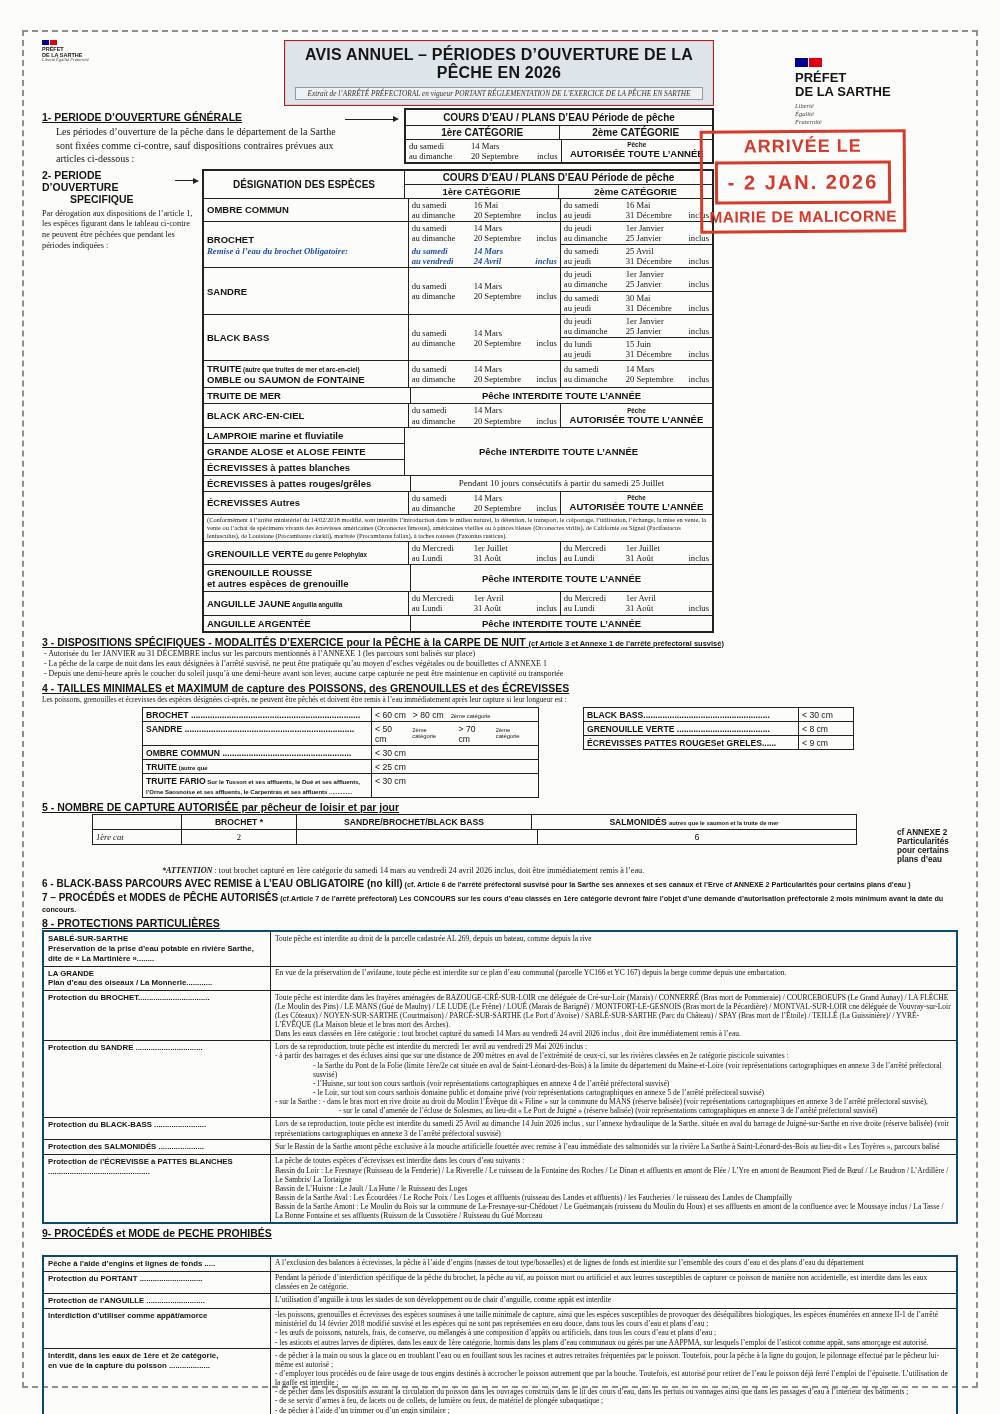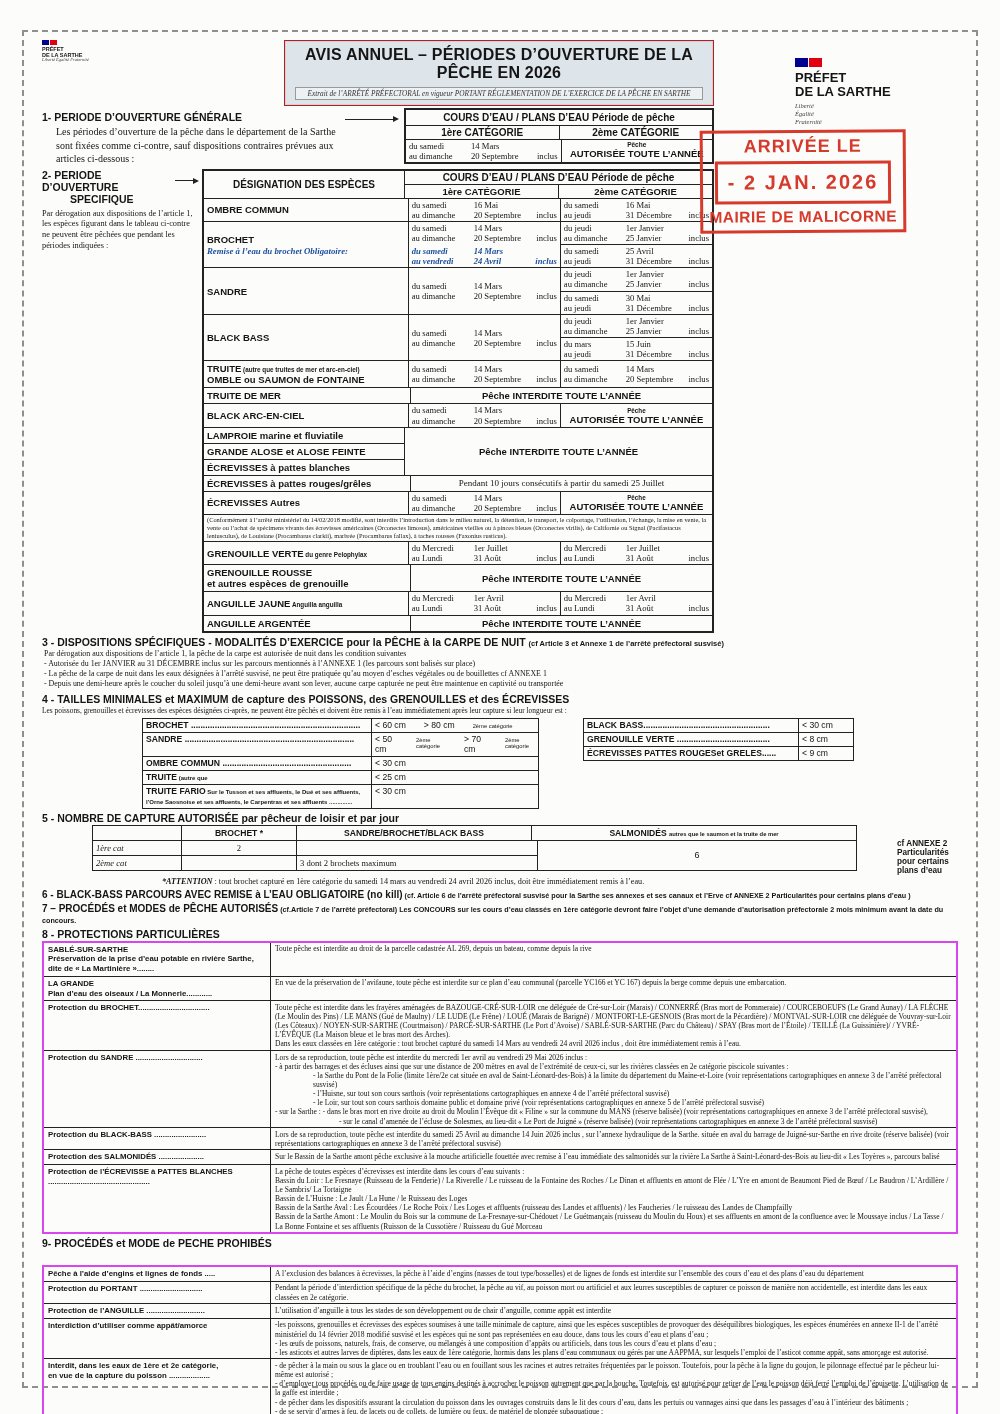--- a/index.html
+++ b/index.html
@@ -27,21 +27,21 @@
   .logo-big{margin-left:95px;font-size:13px;font-weight:bold;line-height:1.12;}
   .logo-big .motto{font-size:6.5px;line-height:1.25;margin-top:2px;}
   .stamp{margin-top:4px;width:192px;border:3px solid #d63a2c;color:#d63a2c;text-align:center;
          padding:3px 4px 4px;transform:rotate(-.4deg);background:rgba(255,255,255,.0);}
   .stamp .l1{font-size:18px;font-weight:bold;letter-spacing:1px;}
   .stamp .l2{border:3px solid #d63a2c;margin:4px 8px;font-size:20px;font-weight:bold;
              padding:7px 2px;letter-spacing:2px;white-space:nowrap;}
   .stamp .l3{font-size:15.5px;font-weight:bold;letter-spacing:.5px;white-space:nowrap;}
 
   
-  .sec-h{font-size:10.5px;font-weight:bold;margin:3px 0 1px;}
+  .sec-h{font-size:10.5px;font-weight:bold;margin:3px 0 1px;text-decoration:underline;}
   .sec-h .rest{font-weight:bold;font-size:7.5px;}
   .serif{font-family:"Liberation Serif",serif;}
   .harrow{display:inline-flex;align-items:center;width:54px;vertical-align:middle;margin:0 3px;}
   .harrow .stem{flex:1;height:1px;background:#222;}
   .harrow .head{width:0;height:0;border-left:6px solid #222;border-top:3.5px solid transparent;border-bottom:3.5px solid transparent;}
 
   
   .s1row{display:flex;align-items:flex-start;margin-top:2px;}
   .s1left{width:300px;}
   .s1body{font-size:10px;line-height:1.35;margin:2px 0 0 14px;width:280px;}
@@ -99,21 +99,21 @@
 
   
   .s3lines{font-family:"Liberation Serif",serif;font-size:7.9px;line-height:1.3;margin-left:2px;}
 
   
   .sizewrap{display:flex;margin:3px 0 2px 100px;gap:44px;align-items:flex-start;}
   .sizetable{border:1.5px solid #222;}
   .sizetable .srow{display:flex;border-top:1px solid #222;}
   .sizetable .srow:first-child{border-top:none;}
   .st-l .lab{width:222px;padding:1.5px 3px;font-size:8.6px;font-weight:bold;border-right:1px solid #222;}
-  .st-l .val{width:160px;padding:1.5px 3px;font-size:8.6px;display:flex;gap:18px;align-items:baseline;}
+  .st-l .val{width:160px;padding:1.5px 3px;font-size:8.6px;display:flex;gap:7px;align-items:baseline;}
   .st-r .lab{width:208px;padding:1.5px 3px;font-size:8.6px;font-weight:bold;border-right:1px solid #222;}
   .st-r .val{width:48px;padding:1.5px 3px;font-size:8.6px;}
   .lab .tiny{font-weight:bold;font-size:6px;}
   .val .note{font-size:5.8px;}
 
   
   .capwrap{display:flex;align-items:flex-start;margin-left:50px;}
   .captable{border:1.5px solid #222;}
   .caph{display:flex;border-bottom:1px solid #222;}
   .capr{display:flex;border-bottom:1px solid #222;}
@@ -127,21 +127,21 @@
   .capr .num{text-align:center;font-style:normal;}
   .salmo-span{display:flex;align-items:center;justify-content:center;font-size:9px;}
   .capnote{font-size:8.2px;font-weight:bold;margin:14px 0 0 40px;}
   .attention{font-size:8.2px;margin:2px 0 1px 120px;}
   .attention b{font-style:italic;}
 
   .inline-h{font-size:10px;font-weight:bold;margin-top:3px;}
   .inline-h .rest{font-size:7.2px;font-weight:bold;}
 
   
-  .bigtable{border:2px solid #d946ef;margin-top:1px;}
+  .bigtable{border:2px solid #0c4a6e;margin-top:1px;}
   .btrow{display:flex;border-top:1.5px solid #222;}
   .btrow:first-child{border-top:none;}
   .bt-lab{width:218px;padding:2px 4px;font-size:7.8px;font-weight:bold;line-height:1.25;}
   .bt-body{flex:1;border-left:1px solid #222;padding:1.5px 4px;font-family:"Liberation Serif",serif;
            font-size:7.5px;line-height:1.22;}
   .bt-body p{margin:0;}
   .ind1{margin-left:38px !important;}
   .ind2{margin-left:64px !important;}
 </style>
 </head>
@@ -389,21 +389,21 @@
                     <span class="pc"></span>
                   </div>
                   <div class="p-line">
                     <span class="pa">au dimanche</span>
                     <span class="pb">25 Janvier</span>
                     <span class="pc">inclus</span>
                   </div>
                 </div>
                 <div class="sp-block div">
                   <div class="p-line">
-                    <span class="pa">du mars</span>
+                    <span class="pa">du lundi</span>
                     <span class="pb">15 Juin</span>
                     <span class="pc"></span>
                   </div>
                   <div class="p-line">
                     <span class="pa">au jeudi</span>
                     <span class="pb">31 Décembre</span>
                     <span class="pc">inclus</span>
                   </div>
                 </div>
               </div>
@@ -593,21 +593,20 @@
                 <div class="sp-nline"><span class="b">ANGUILLE ARGENTÉE</span></div>
               </div>
               <div class="sp-span bold">Pêche INTERDITE TOUTE L’ANNÉE</div>
             </div>
           </div>
       </div>
     </div>
 
     <div class="sec-h"><span>3 - DISPOSITIONS SPÉCIFIQUES -  MODALITÉS D’EXERCICE pour la PÊCHE à la CARPE DE NUIT</span> <span class="rest">(cf Article 3 et Annexe 1 de l’arrêté préfectoral susvisé)</span></div>
     <div class="s3lines">
-        <div>Par dérogation aux dispositions de l’article 1, la pêche de la carpe est autorisée de nuit dans les condition suivantes</div>
         <div>- Autorisée du 1er JANVIER au 31 DÉCEMBRE inclus sur les parcours mentionnés à l’ANNEXE 1 (les parcours sont balisés sur place)</div>
         <div>- La pêche de la carpe de nuit dans les eaux désignées à l’arrêté susvisé, ne peut être pratiquée qu’au moyen d’esches végétales ou de bouillettes cf ANNEXE 1</div>
         <div>- Depuis une demi-heure après le coucher du soleil jusqu’à une demi-heure avant son lever, aucune carpe capturée ne peut être maintenue en captivité ou  transportée</div>
       </div>
 
     <div class="sec-h">4 - TAILLES MINIMALES et MAXIMUM de capture des POISSONS, des  GRENOUILLES et des ÉCREVISSES</div>
     <div class="serif" style="font-size:7.4px">Les poissons, grenouilles et écrevisses des espèces désignées ci-après, ne peuvent être pêchés et doivent être remis à l’eau immédiatement après leur capture si leur longueur est :</div>
     <div class="sizewrap">
       <div class="sizetable st-l">
           <div class="srow">
@@ -670,25 +669,20 @@
           <div class="capcell c-1">BROCHET *</div>
           <div class="capcell c-2">SANDRE/BROCHET/BLACK BASS</div>
           <div class="capcell c-3"><span>SALMONIDÉS</span> <span class="tiny">autres que le saumon et la truite de mer</span></div>
         </div>
         <div style="display:flex;">
           <div style="flex:1">
             <div class="capr">
               <div class="capcell c-0">1ère cat</div>
               <div class="capcell c-1 num">2</div>
               <div class="capcell c-2" style="border-right:none"></div>
-            </div>
-            <div class="capr">
-              <div class="capcell c-0">2ème cat</div>
-              <div class="capcell c-1"></div>
-              <div class="capcell c-2 num" style="border-right:none;text-align:left;font-style:normal">3 dont 2 brochets maximum</div>
             </div>
           </div>
           <div class="c-3 salmo-span" style="border-left:1px solid #222">6</div>
         </div>
       </div>
       <div class="capnote">cf ANNEXE 2 Particularités pour certains plans d’eau</div>
     </div>
     <div class="attention serif"><b>*ATTENTION</b><span> : tout brochet capturé en 1ère catégorie du samedi 14 mars au vendredi 24 avril 2026 inclus, doit être immédiatement remis à l’eau.</span></div>
 
     <div class="inline-h"><span>6 - BLACK-BASS PARCOURS AVEC REMISE à L’EAU OBLIGATOIRE (no kill)</span><span class="rest">  (cf. Article 6 de l’arrêté préfectoral susvisé pour la Sarthe ses annexes et ses canaux et l’Erve cf ANNEXE 2 Particularités pour certains plans d’eau )</span></div>

